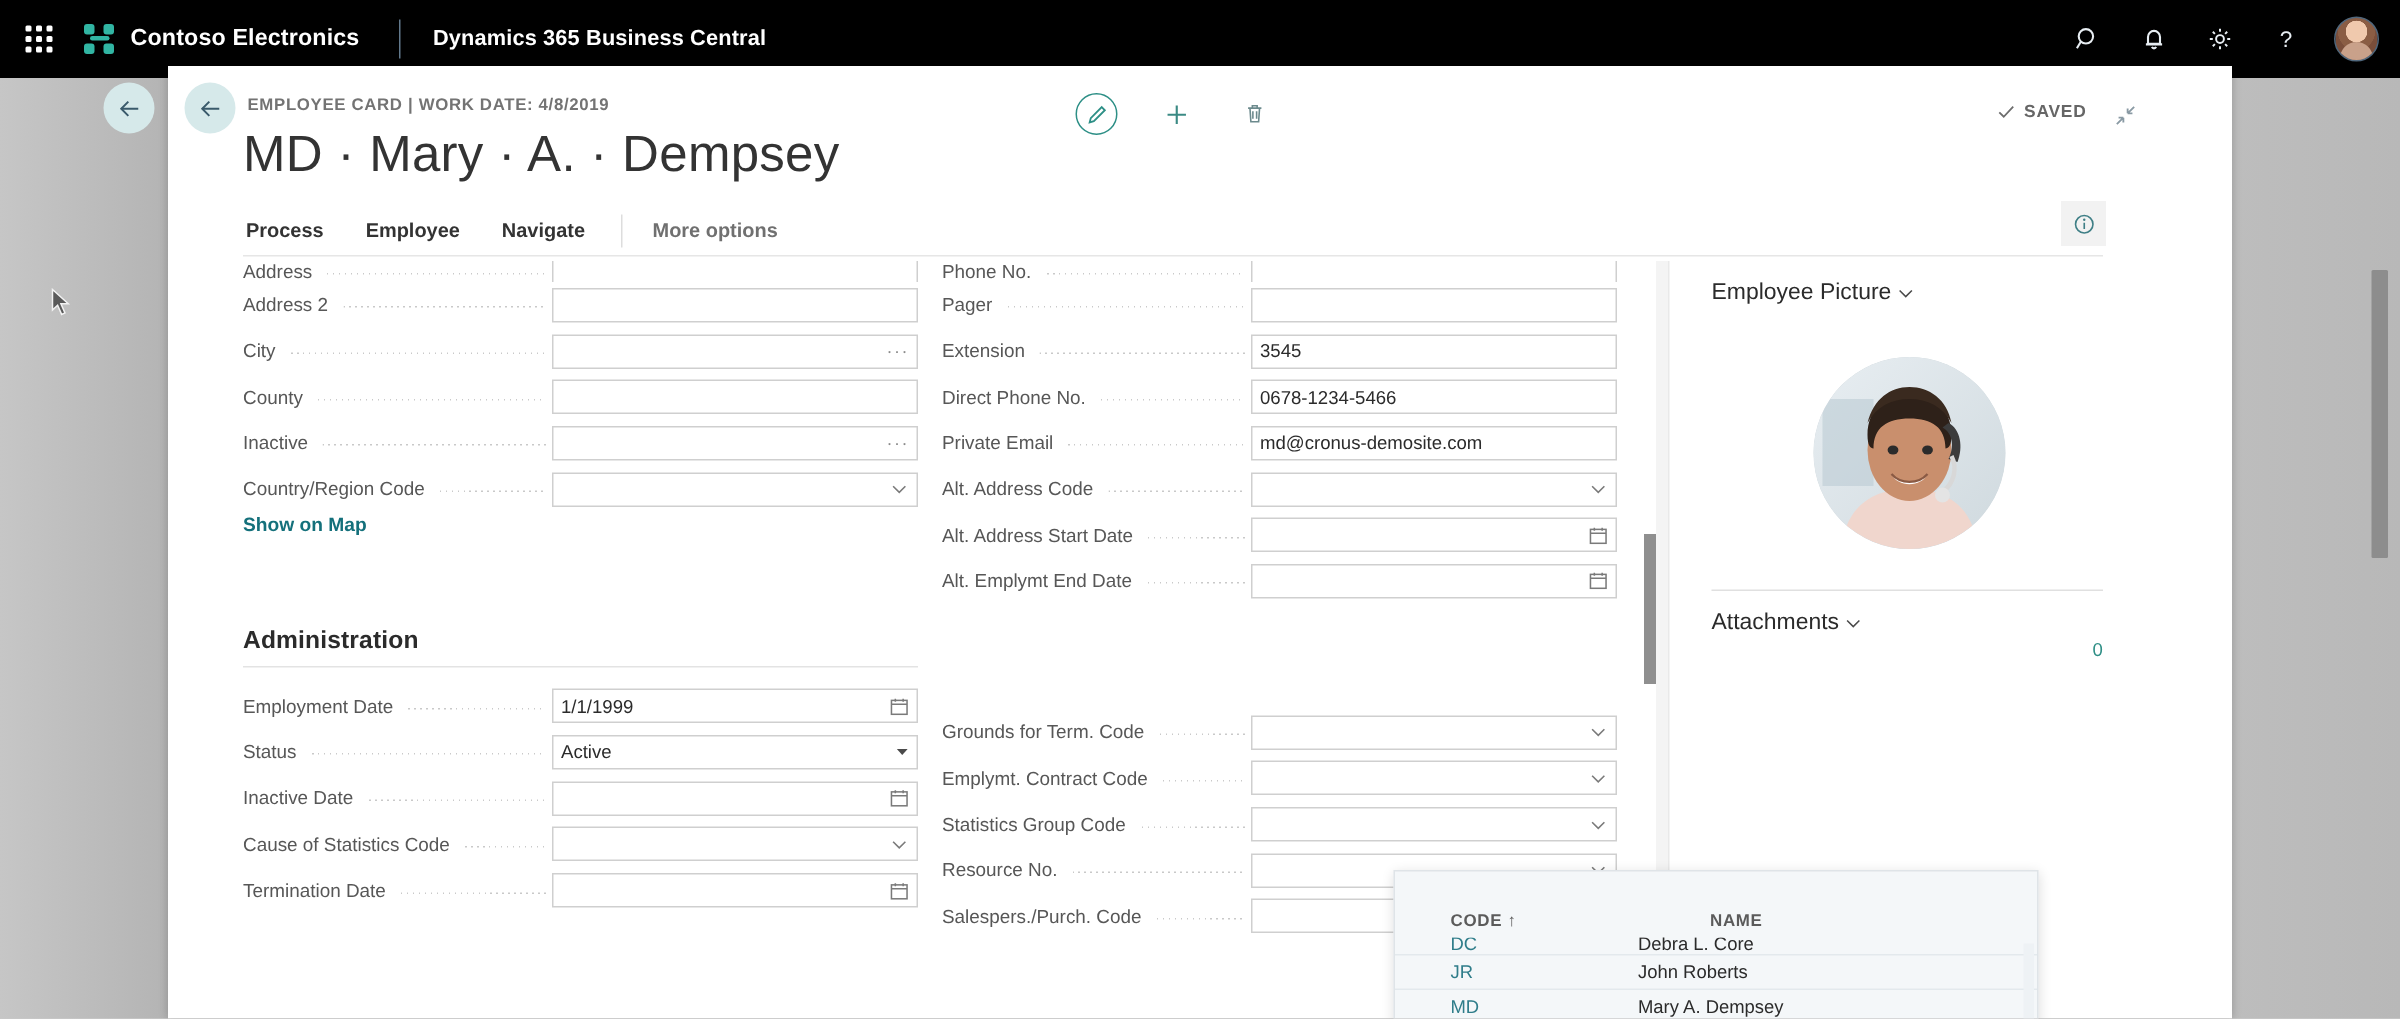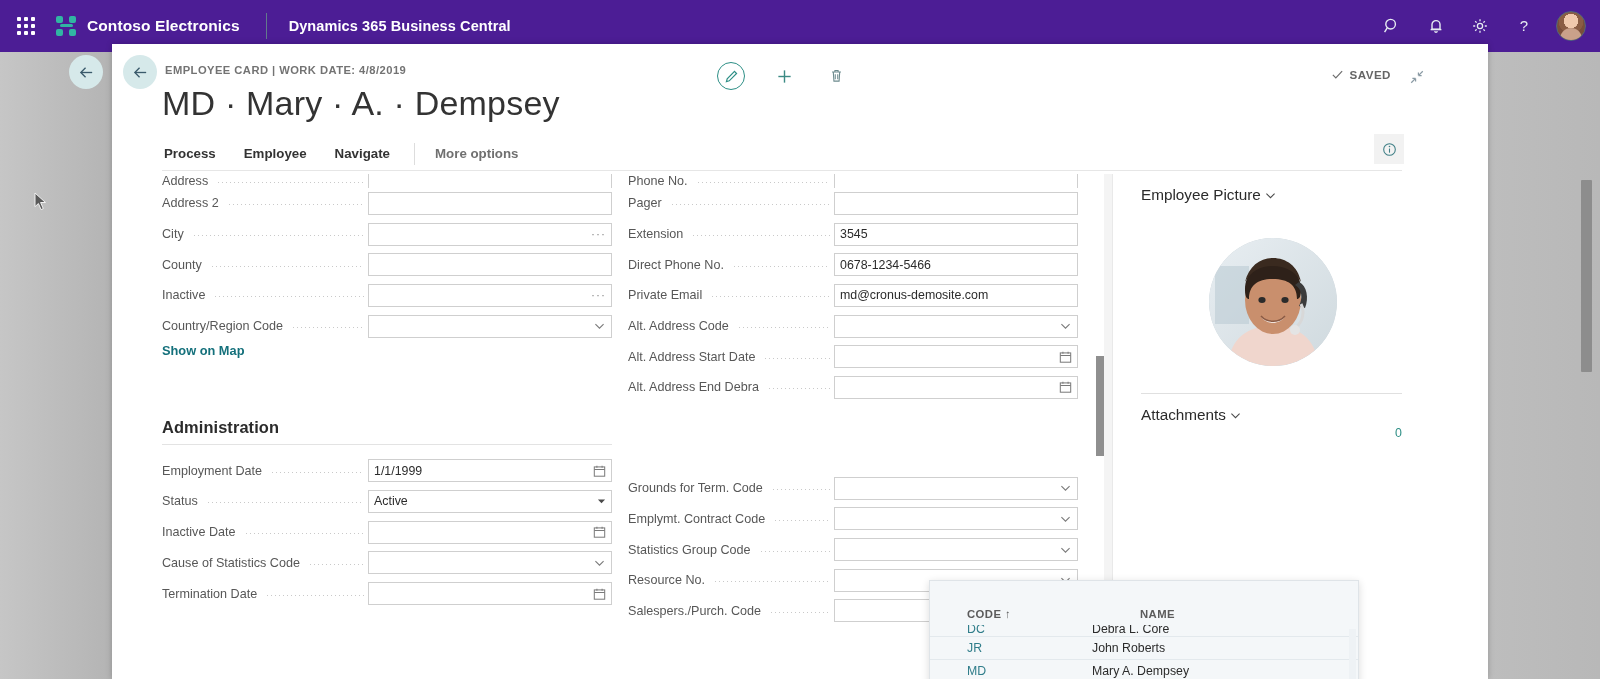--- a/index.html
+++ b/index.html
@@ -18,21 +18,21 @@
                     background:linear-gradient(to right,#bdbdbd 0%,#b8b8b8 100%); }
 
   
   .page-scroll-track { position:absolute; right:4px; top:52px; width:11px; height:627px; background:transparent; }
   .page-scroll-thumb { position:absolute; right:4px; top:128px; width:11px; height:192px;
                        background:#8d8d8d; border-radius:1px; }
 
   
   .topbar {
     position:absolute; left:0; top:0; width:1600px; height:52px;
-    background:#4c1d95; display:flex; align-items:center; color:#fff;
+    background:#000000; display:flex; align-items:center; color:#fff;
   }
   .waffle { width:52px; height:52px; display:flex; align-items:center; justify-content:center; cursor:pointer; }
   .waffle-grid { display:grid; grid-template-columns:repeat(3,4px); grid-template-rows:repeat(3,4px); gap:3px; }
   .waffle-grid i { width:4px; height:4px; background:#fff; border-radius:1px; display:block; }
 
   .brand { display:flex; align-items:center; gap:9px; padding-left:4px; cursor:pointer; }
   .brand-logo { width:22px; height:20px; position:relative; }
   .brand-logo span { position:absolute; background:#31b5a3; border-radius:2px; }
   .brand-logo .d1 { width:7px; height:7px; left:0;  top:0; }
   .brand-logo .d2 { width:7px; height:7px; left:13px; top:0; }
@@ -493,21 +493,21 @@
                   <svg width="13" height="13" viewBox="0 0 14 14" fill="none" stroke="#7a7a7a" stroke-width="1.1">
                     <rect x="1.4" y="2.6" width="11.2" height="10"></rect>
                     <line x1="1.4" y1="5.4" x2="12.6" y2="5.4"></line>
                     <line x1="4.2" y1="1.4" x2="4.2" y2="3.6"></line>
                     <line x1="9.8" y1="1.4" x2="9.8" y2="3.6"></line>
                   </svg>
                 </span>
               </div>
             </div>
             <div class="fieldrow">
-              <div class="flabel">Alt. Address End Debra</div>
+              <div class="flabel">Alt. Emplymt End Date</div>
               <div class="fdots"></div>
               <div class="fctl">
                 <span class="val"></span>
                 <span class="adorn">
                   <svg width="13" height="13" viewBox="0 0 14 14" fill="none" stroke="#7a7a7a" stroke-width="1.1">
                     <rect x="1.4" y="2.6" width="11.2" height="10"></rect>
                     <line x1="1.4" y1="5.4" x2="12.6" y2="5.4"></line>
                     <line x1="4.2" y1="1.4" x2="4.2" y2="3.6"></line>
                     <line x1="9.8" y1="1.4" x2="9.8" y2="3.6"></line>
                   </svg>

